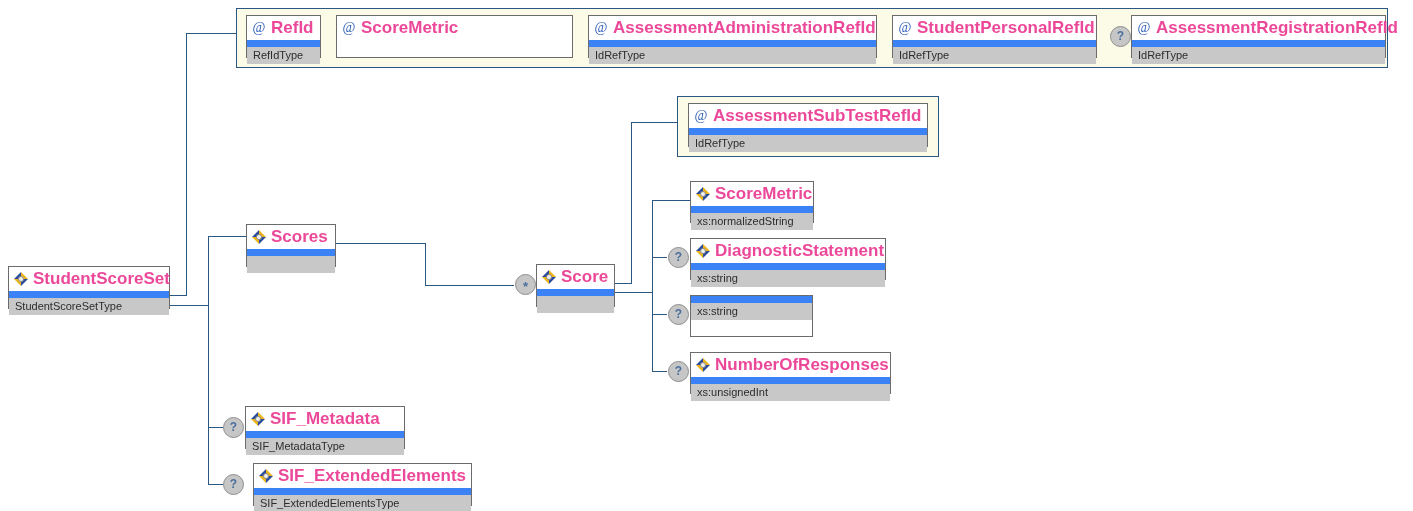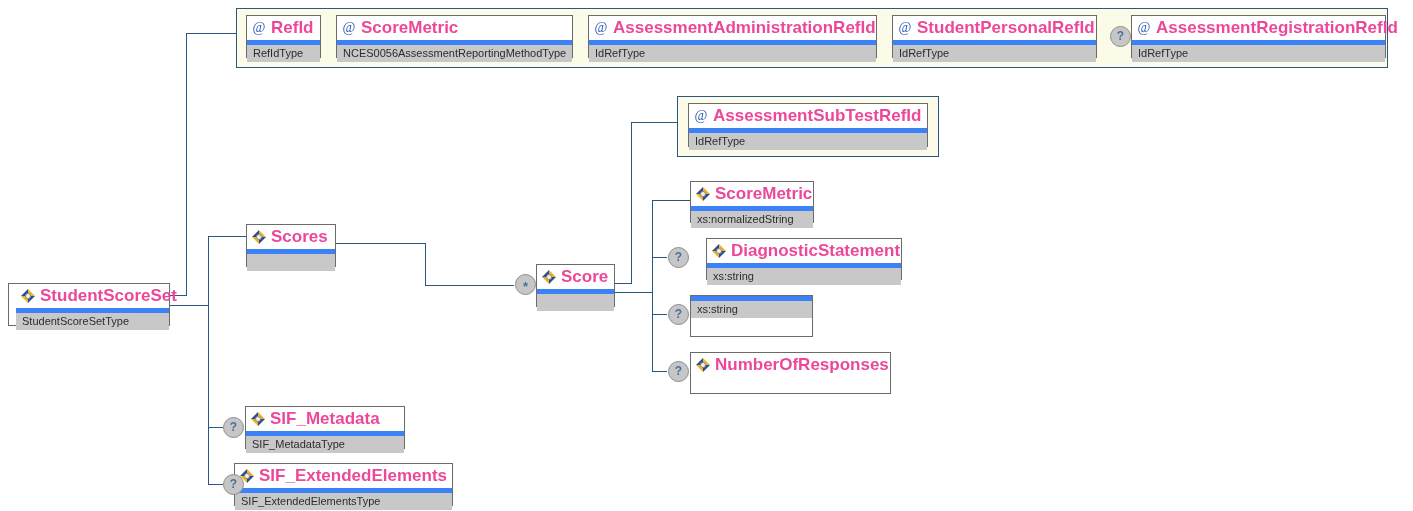--- a/index.html
+++ b/index.html
@@ -50,21 +50,21 @@
     font-size:17px;
     color:#ec4899;
     letter-spacing:0px;
     line-height:14px;
   }
   .node .type{
     height:17px;
     line-height:17px;
     padding:0 6px;
     background:#c8c8c8;
-    border-top:5px solid #3b82f6;
+    border-top:7px solid #3b82f6;
     font-size:11px;
     color:#2c2c2c;
     white-space:nowrap;
     overflow:hidden;
   }
   .node.empty-type .type{background:#c8c8c8;}
 
   
   .ico-el{
     width:14px;height:14px;flex:0 0 14px;
@@ -150,21 +150,20 @@
       <span class="name">RefId</span>
     </div>
     <div class="type">RefIdType</div>
   </div>
 
   <div class="node" style="left:336px;top:15px;width:237px;height:43px;">
     <div class="title">
       <span class="ico-at">@</span>
       <span class="name">ScoreMetric</span>
     </div>
-    <div class="type">NCES0056AssessmentReportingMethodType</div>
   </div>
 
   <div class="node" style="left:588px;top:15px;width:289px;height:43px;">
     <div class="title">
       <span class="ico-at">@</span>
       <span class="name">AssessmentAdministrationRefId</span>
     </div>
     <div class="type">IdRefType</div>
   </div>
 
@@ -188,21 +187,21 @@
   <div class="attr-group" style="left:677px;top:96px;width:262px;height:61px;">
   </div>
   <div class="node" style="left:688px;top:103px;width:240px;height:44px;">
     <div class="title">
       <span class="ico-at">@</span>
       <span class="name">AssessmentSubTestRefId</span>
     </div>
     <div class="type">IdRefType</div>
   </div>
 
-  <div class="node" style="left:8px;top:283px;width:162px;height:43px;padding-left:7px;">
+  <div class="node" style="left:8px;top:266px;width:162px;height:43px;">
     <div class="title">
       <span class="ico-el">
         <i class="q1"></i>
           <i class="q2"></i>
           <i class="q3"></i>
           <i class="q4"></i>
           <i class="ctr"></i>
       </span>
       <span class="name">StudentScoreSet</span>
     </div>
@@ -232,21 +231,21 @@
           <i class="q3"></i>
           <i class="q4"></i>
           <i class="ctr"></i>
       </span>
       <span class="name">SIF_Metadata</span>
     </div>
     <div class="type">SIF_MetadataType</div>
   </div>
 
   <div class="marker" style="left:223px;top:474px;">?</div>
-  <div class="node" style="left:234px;top:463px;width:219px;height:43px;">
+  <div class="node" style="left:253px;top:463px;width:219px;height:43px;">
     <div class="title">
       <span class="ico-el">
         <i class="q1"></i>
           <i class="q2"></i>
           <i class="q3"></i>
           <i class="q4"></i>
           <i class="ctr"></i>
       </span>
       <span class="name">SIF_ExtendedElements</span>
     </div>
@@ -276,21 +275,21 @@
           <i class="q3"></i>
           <i class="q4"></i>
           <i class="ctr"></i>
       </span>
       <span class="name">ScoreMetric</span>
     </div>
     <div class="type">xs:normalizedString</div>
   </div>
 
   <div class="marker" style="left:668px;top:247px;">?</div>
-  <div class="node" style="left:690px;top:238px;width:196px;height:42px;margin-left:16px;">
+  <div class="node" style="left:690px;top:238px;width:196px;height:42px;">
     <div class="title">
       <span class="ico-el">
         <i class="q1"></i>
           <i class="q2"></i>
           <i class="q3"></i>
           <i class="q4"></i>
           <i class="ctr"></i>
       </span>
       <span class="name">DiagnosticStatement</span>
     </div>
@@ -307,15 +306,16 @@
     <div class="title">
       <span class="ico-el">
         <i class="q1"></i>
           <i class="q2"></i>
           <i class="q3"></i>
           <i class="q4"></i>
           <i class="ctr"></i>
       </span>
       <span class="name">NumberOfResponses</span>
     </div>
+    <div class="type">xs:unsignedInt</div>
   </div>
 
 </div>
 
 </body></html>

